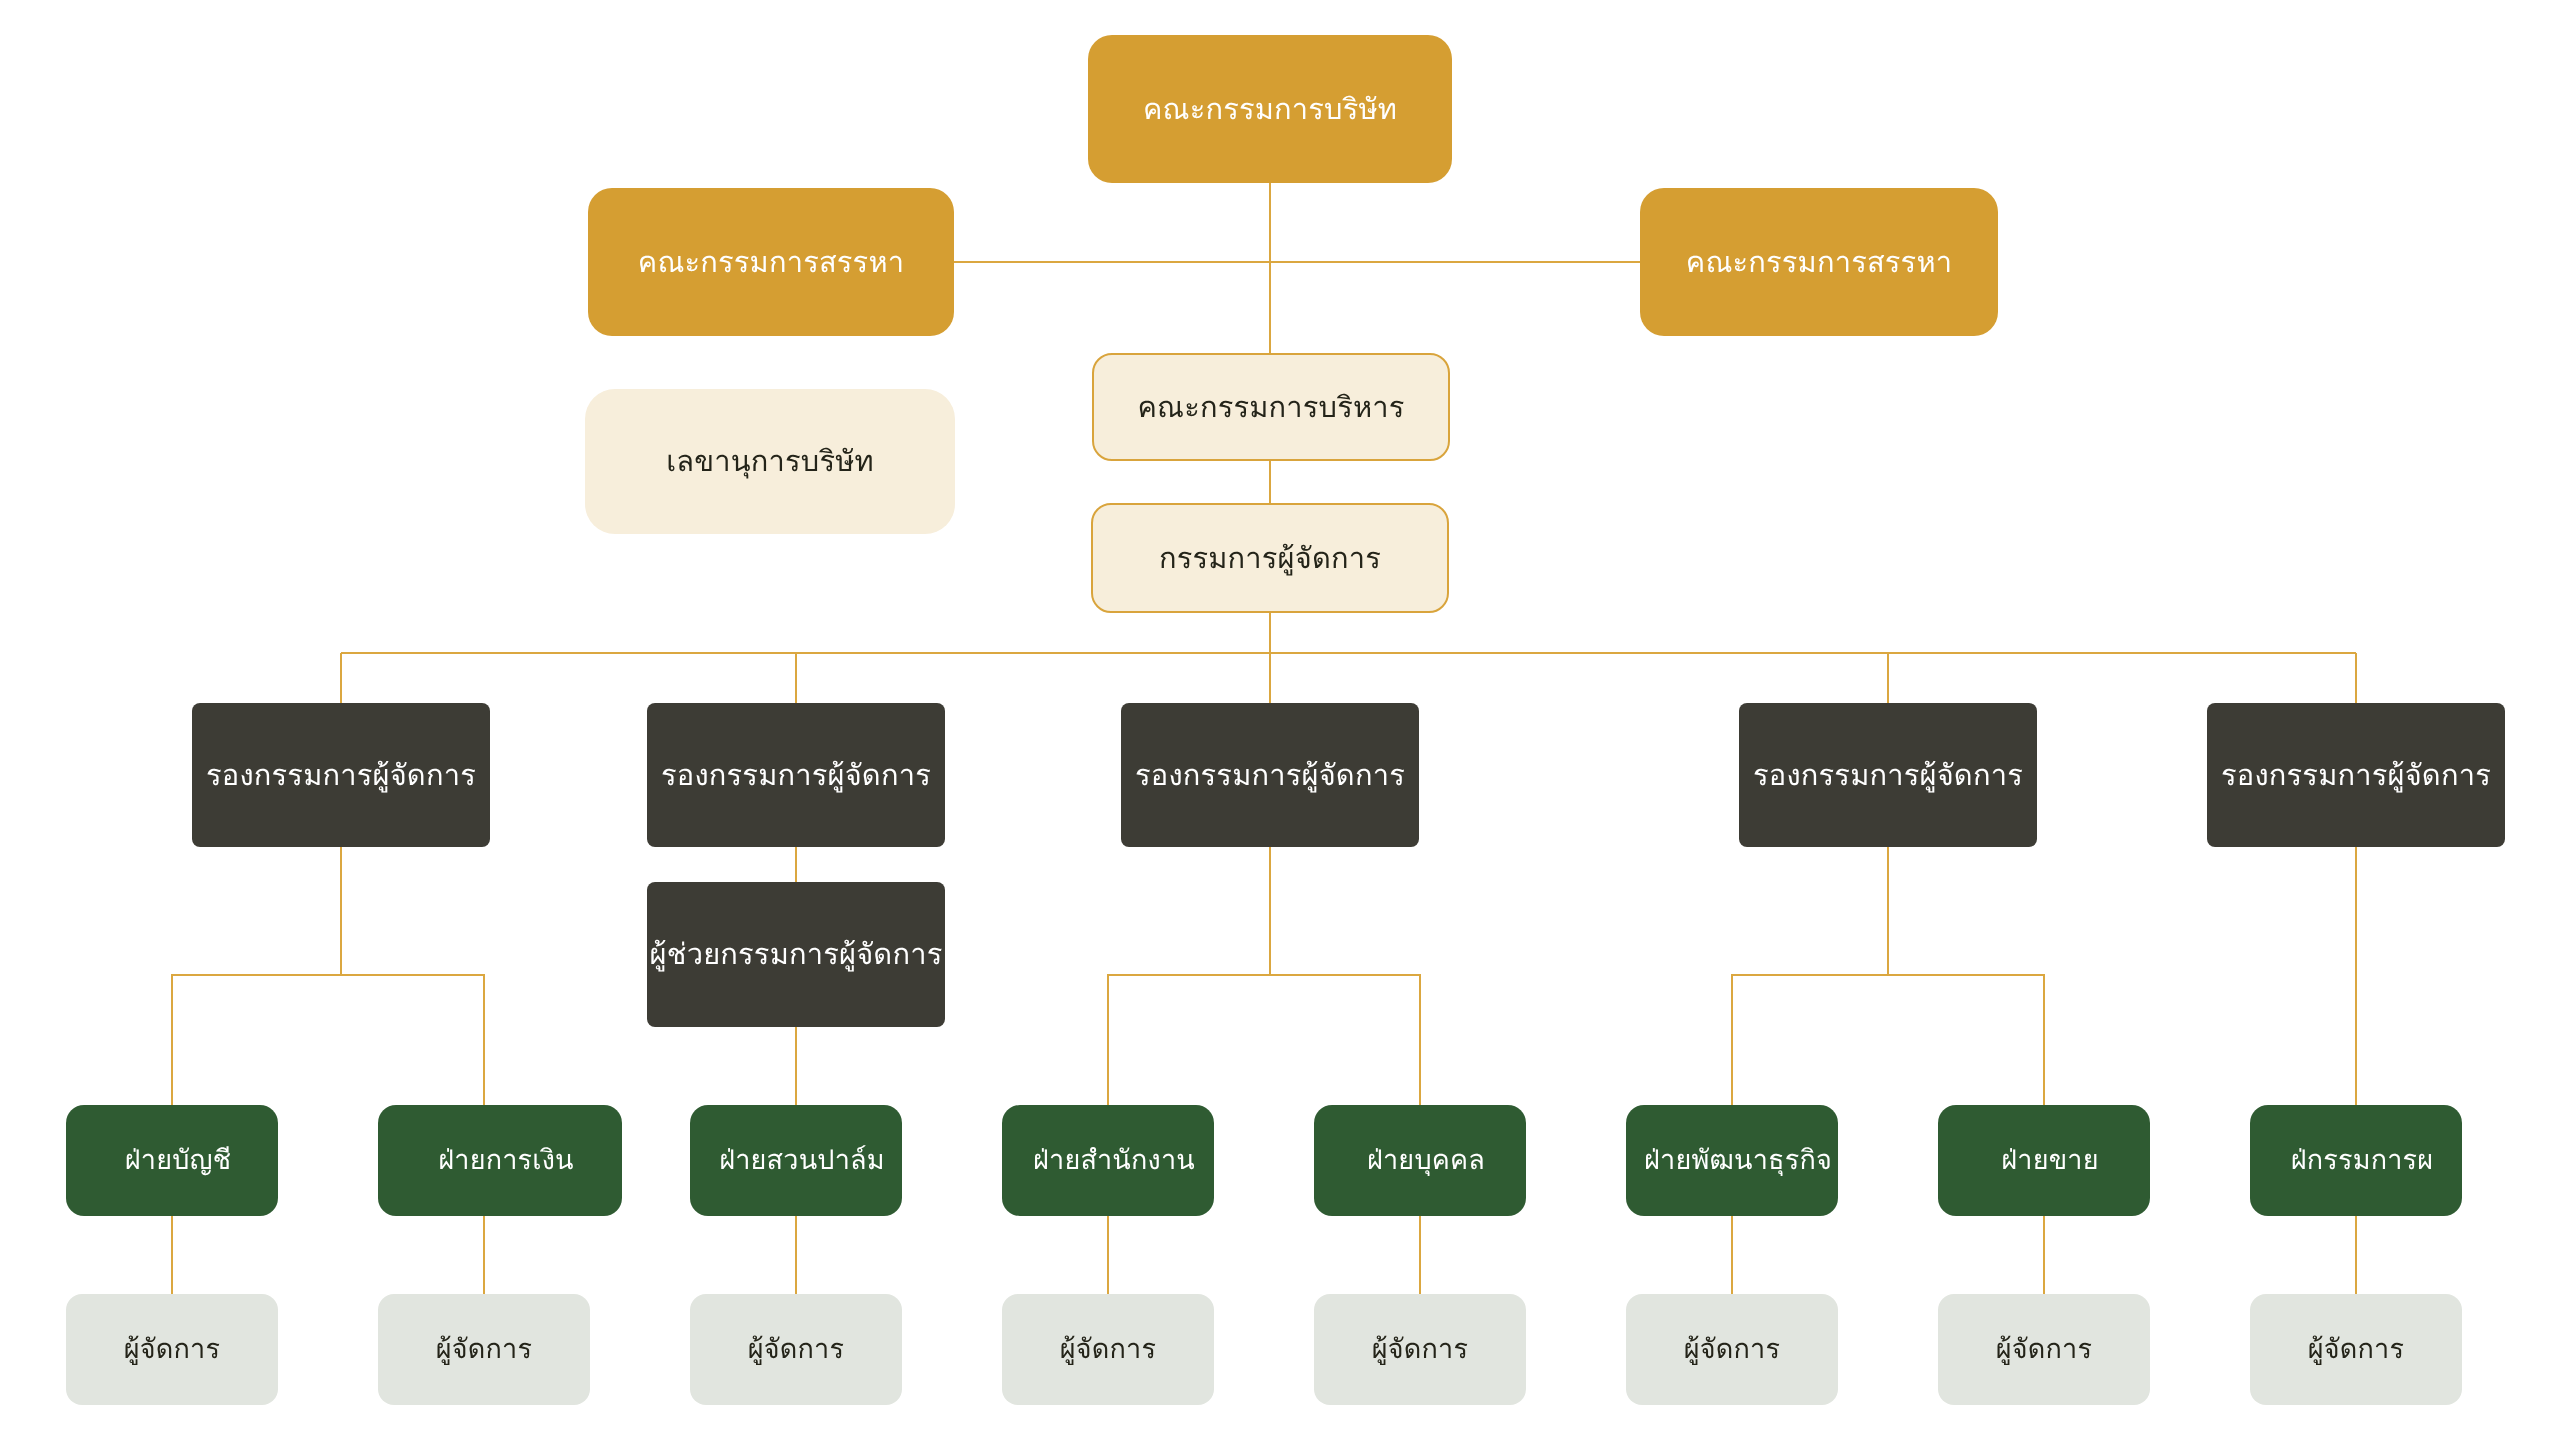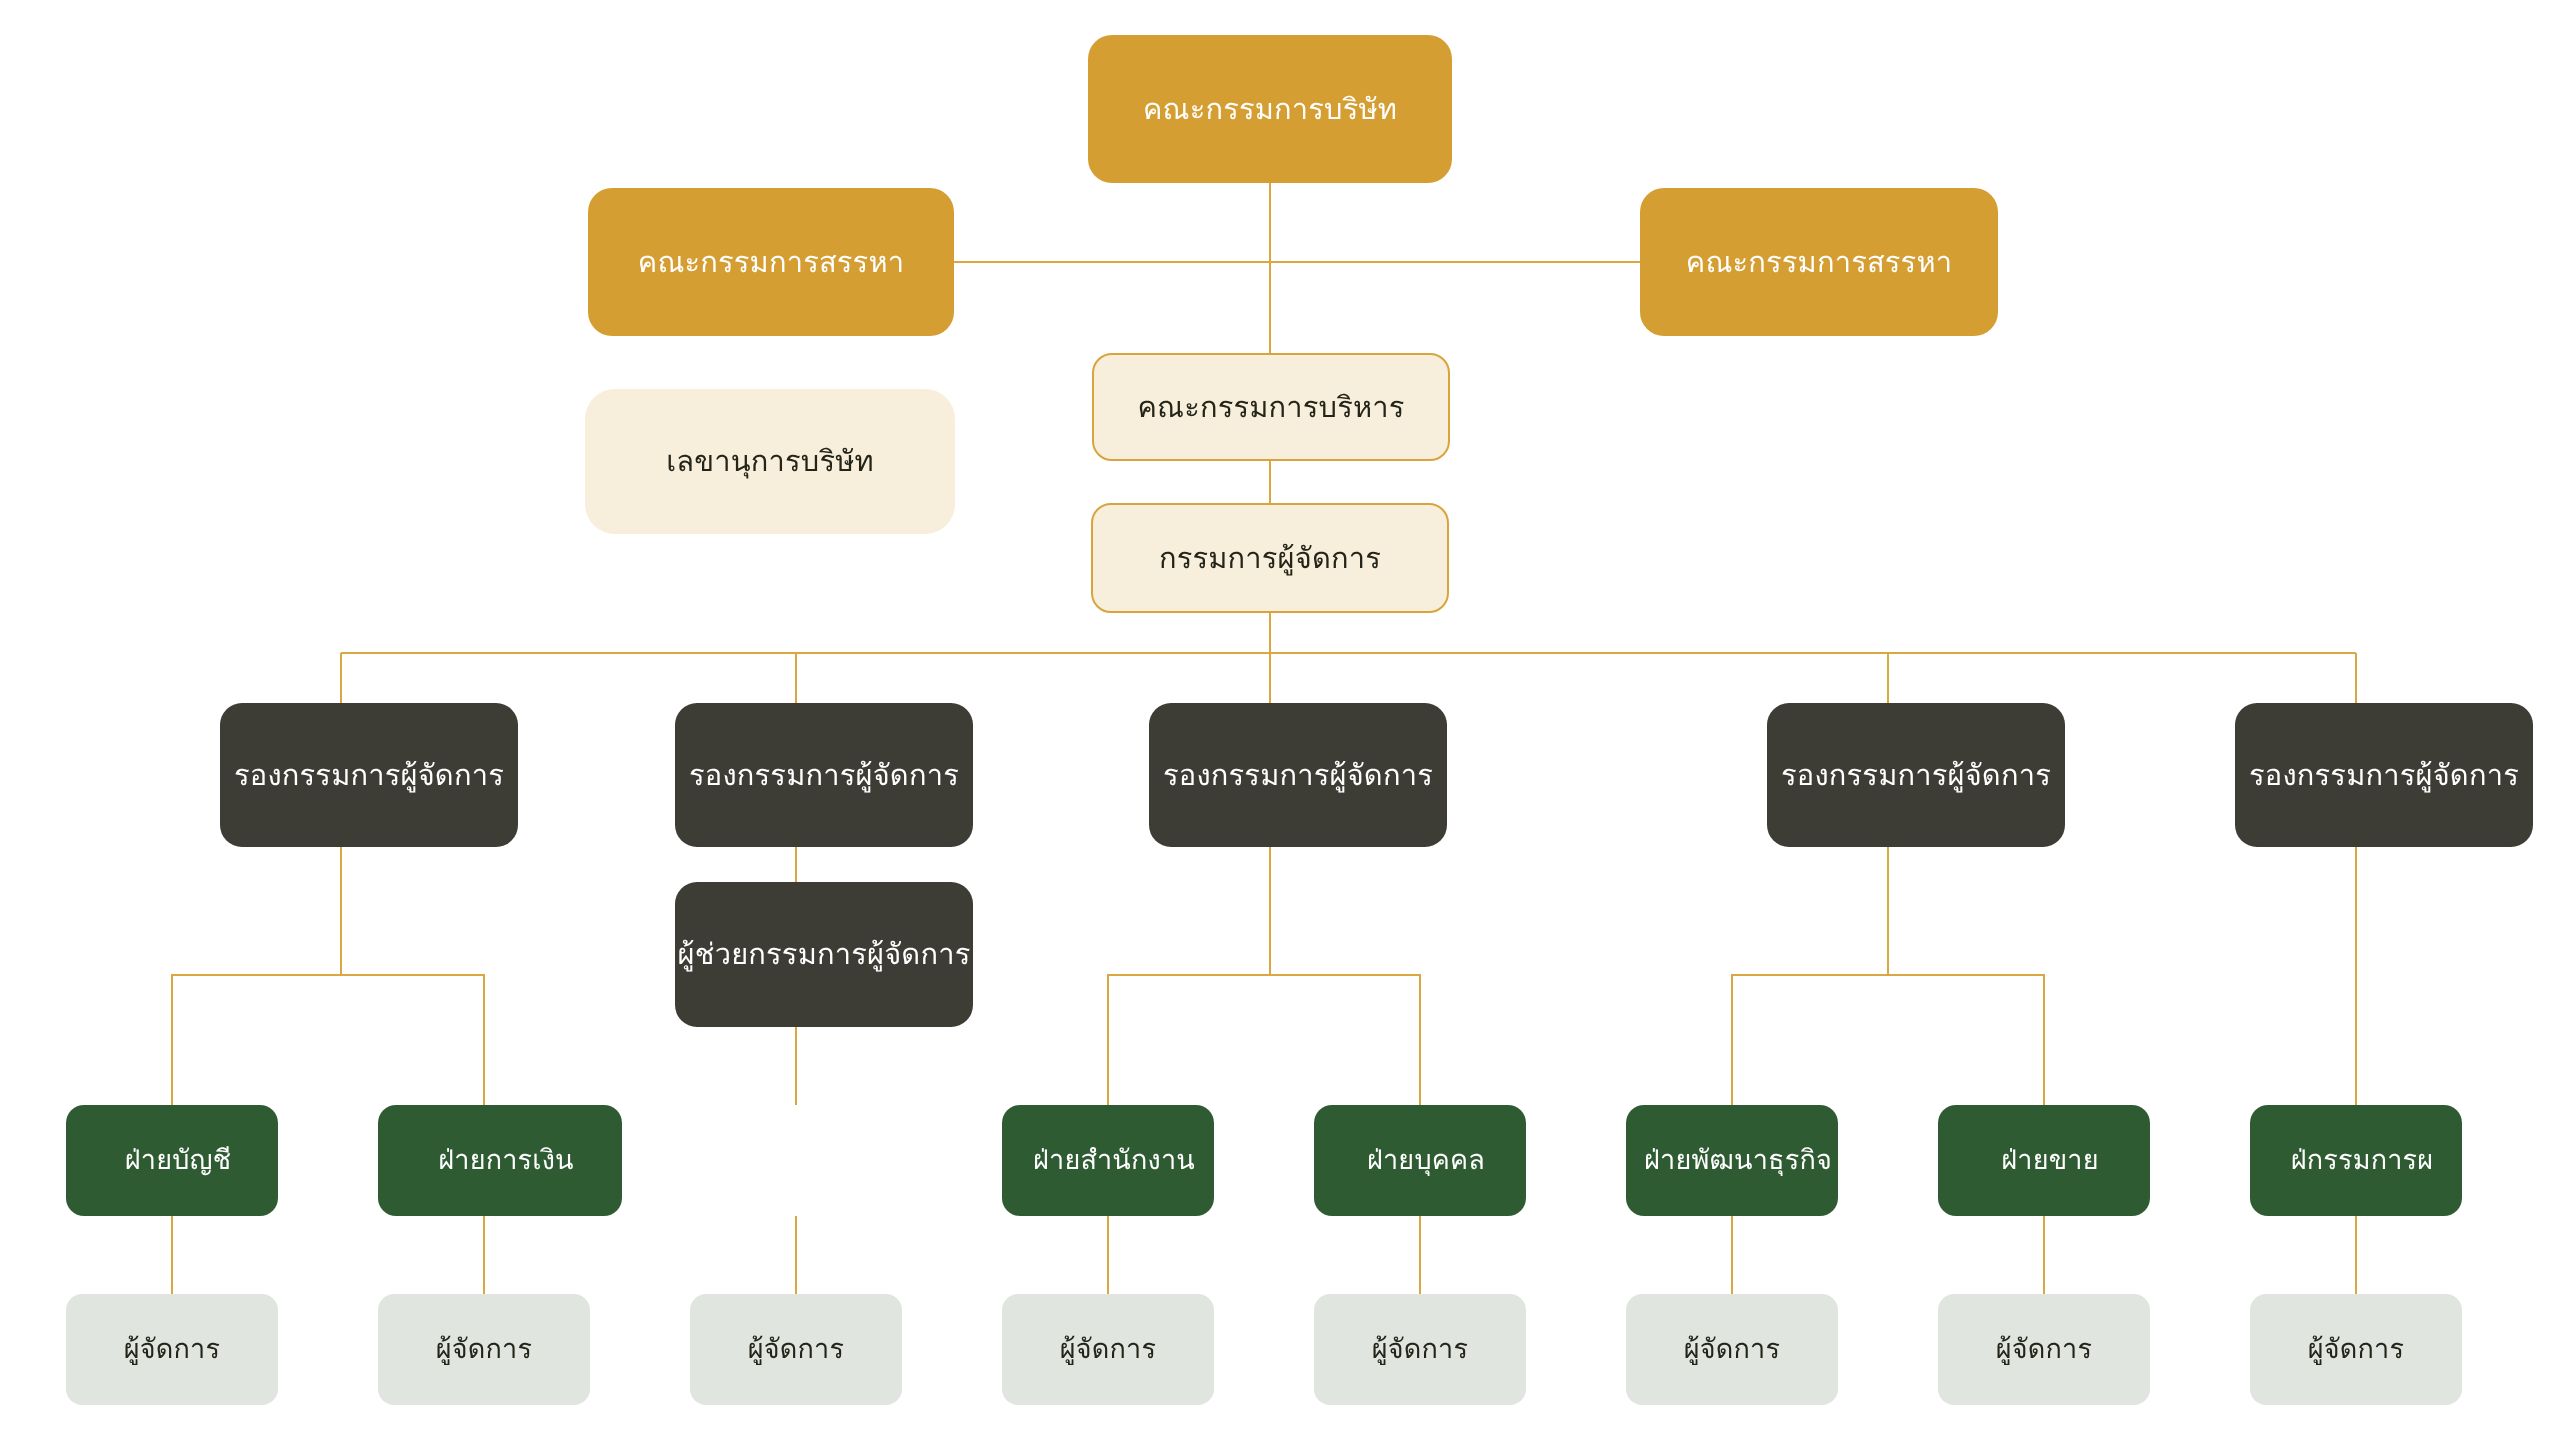--- a/index.html
+++ b/index.html
@@ -13,21 +13,21 @@
   .edges{position:absolute;left:0;top:0;width:2560px;height:1456px;}
   .edges path{fill:none;stroke:var(--line);stroke-width:2px;}
   .node{
     position:absolute;display:flex;align-items:center;justify-content:center;
     white-space:nowrap;font-size:29px;font-weight:500;
     letter-spacing:0.2px;line-height:1.2;box-sizing:border-box;
   }
   .node.gold{background:var(--gold);color:var(--text-light);border-radius:24px;}
   .node.cream{background:var(--cream);color:var(--text-dark);border-radius:30px;}
   .node.cream-bordered{background:var(--cream);color:var(--text-dark);border:2px solid var(--outline);border-radius:20px;}
-  .node.dark{background:var(--dark);color:var(--text-light);border-radius:22px;margin-left:28px;}
+  .node.dark{background:var(--dark);color:var(--text-light);border-radius:8px;}
   .node.green{background:var(--green);color:var(--text-light);border-radius:18px;font-size:27px;padding-left:12px;}
   .node.gray{background:var(--gray);color:var(--text-dark);border-radius:16px;font-size:27px;}
 </style>
 </head>
 <body>
 
 <div class="canvas">
 
   <svg class="edges" viewBox="0 0 2560 1456" aria-hidden="true">
     <path d="M1270 183 V353"></path>
@@ -57,20 +57,21 @@
   <div class="node dark" style="left:192px;top:703px;width:298px;height:144px">รองกรรมการผู้จัดการ</div>
   <div class="node dark" style="left:647px;top:703px;width:298px;height:144px">รองกรรมการผู้จัดการ</div>
   <div class="node dark" style="left:1121px;top:703px;width:298px;height:144px">รองกรรมการผู้จัดการ</div>
   <div class="node dark" style="left:1739px;top:703px;width:298px;height:144px">รองกรรมการผู้จัดการ</div>
   <div class="node dark" style="left:2207px;top:703px;width:298px;height:144px">รองกรรมการผู้จัดการ</div>
 
   <div class="node dark" style="left:647px;top:882px;width:298px;height:145px">ผู้ช่วยกรรมการผู้จัดการ</div>
 
   <div class="node green" style="left:66px;top:1105px;width:212px;height:111px">ฝ่ายบัญชี</div>
   <div class="node green" style="left:378px;top:1105px;width:244px;height:111px">ฝ่ายการเงิน</div>
+  <div class="node green" style="left:690px;top:1105px;width:212px;height:111px">ฝ่ายสวนปาล์ม</div>
   <div class="node green" style="left:1002px;top:1105px;width:212px;height:111px">ฝ่ายสำนักงาน</div>
   <div class="node green" style="left:1314px;top:1105px;width:212px;height:111px">ฝ่ายบุคคล</div>
   <div class="node green" style="left:1626px;top:1105px;width:212px;height:111px">ฝ่ายพัฒนาธุรกิจ</div>
   <div class="node green" style="left:1938px;top:1105px;width:212px;height:111px">ฝ่ายขาย</div>
   <div class="node green" style="left:2250px;top:1105px;width:212px;height:111px">ฝ่กรรมการผ</div>
 
   <div class="node gray" style="left:66px;top:1294px;width:212px;height:111px">ผู้จัดการ</div>
   <div class="node gray" style="left:378px;top:1294px;width:212px;height:111px">ผู้จัดการ</div>
   <div class="node gray" style="left:690px;top:1294px;width:212px;height:111px">ผู้จัดการ</div>
   <div class="node gray" style="left:1002px;top:1294px;width:212px;height:111px">ผู้จัดการ</div>

